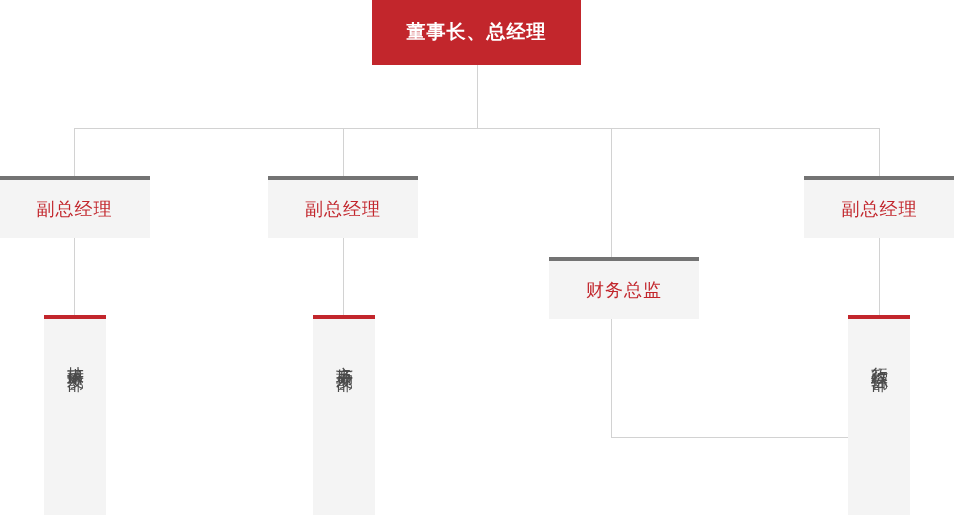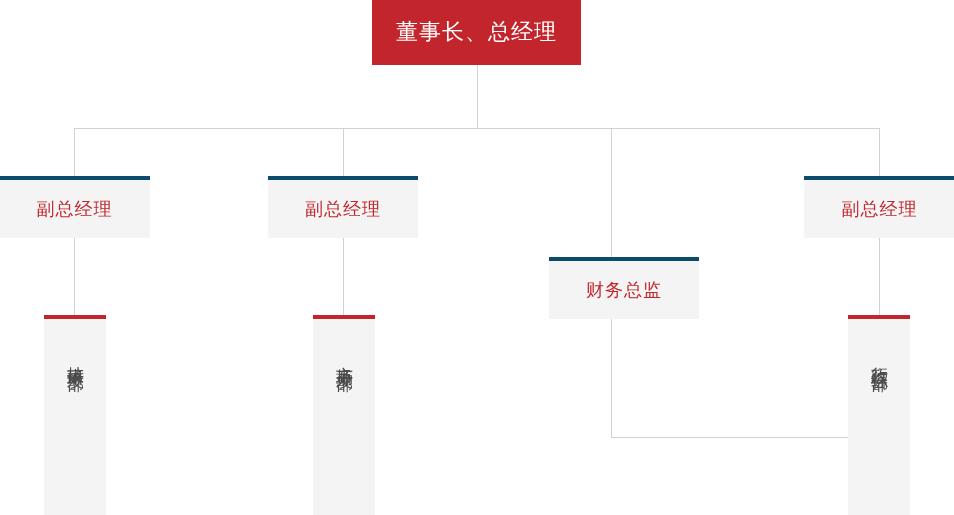--- a/index.html
+++ b/index.html
@@ -34,32 +34,33 @@
     width: 209px;
     height: 73px;
     background: #c2262c;
     display: flex;
     align-items: center;
     justify-content: center;
     box-sizing: border-box;
   }
   .node-root .label {
     color: #ffffff;
-    font-size: 22px;
+    font-size: 19px;
     letter-spacing: 1px;
     line-height: 1;
     padding-top: 6px;
+    font-weight: bold;
   }
 
   
   .node-mgr {
     position: absolute;
     height: 62px;
     background: #f4f4f4;
-    border-top: 4px solid #0c4a6e;
+    border-top: 4px solid #737373;
     display: flex;
     align-items: center;
     justify-content: center;
     box-sizing: border-box;
   }
   .node-mgr .label {
     color: #c2262c;
     font-size: 18px;
     letter-spacing: 1px;
     line-height: 1;

